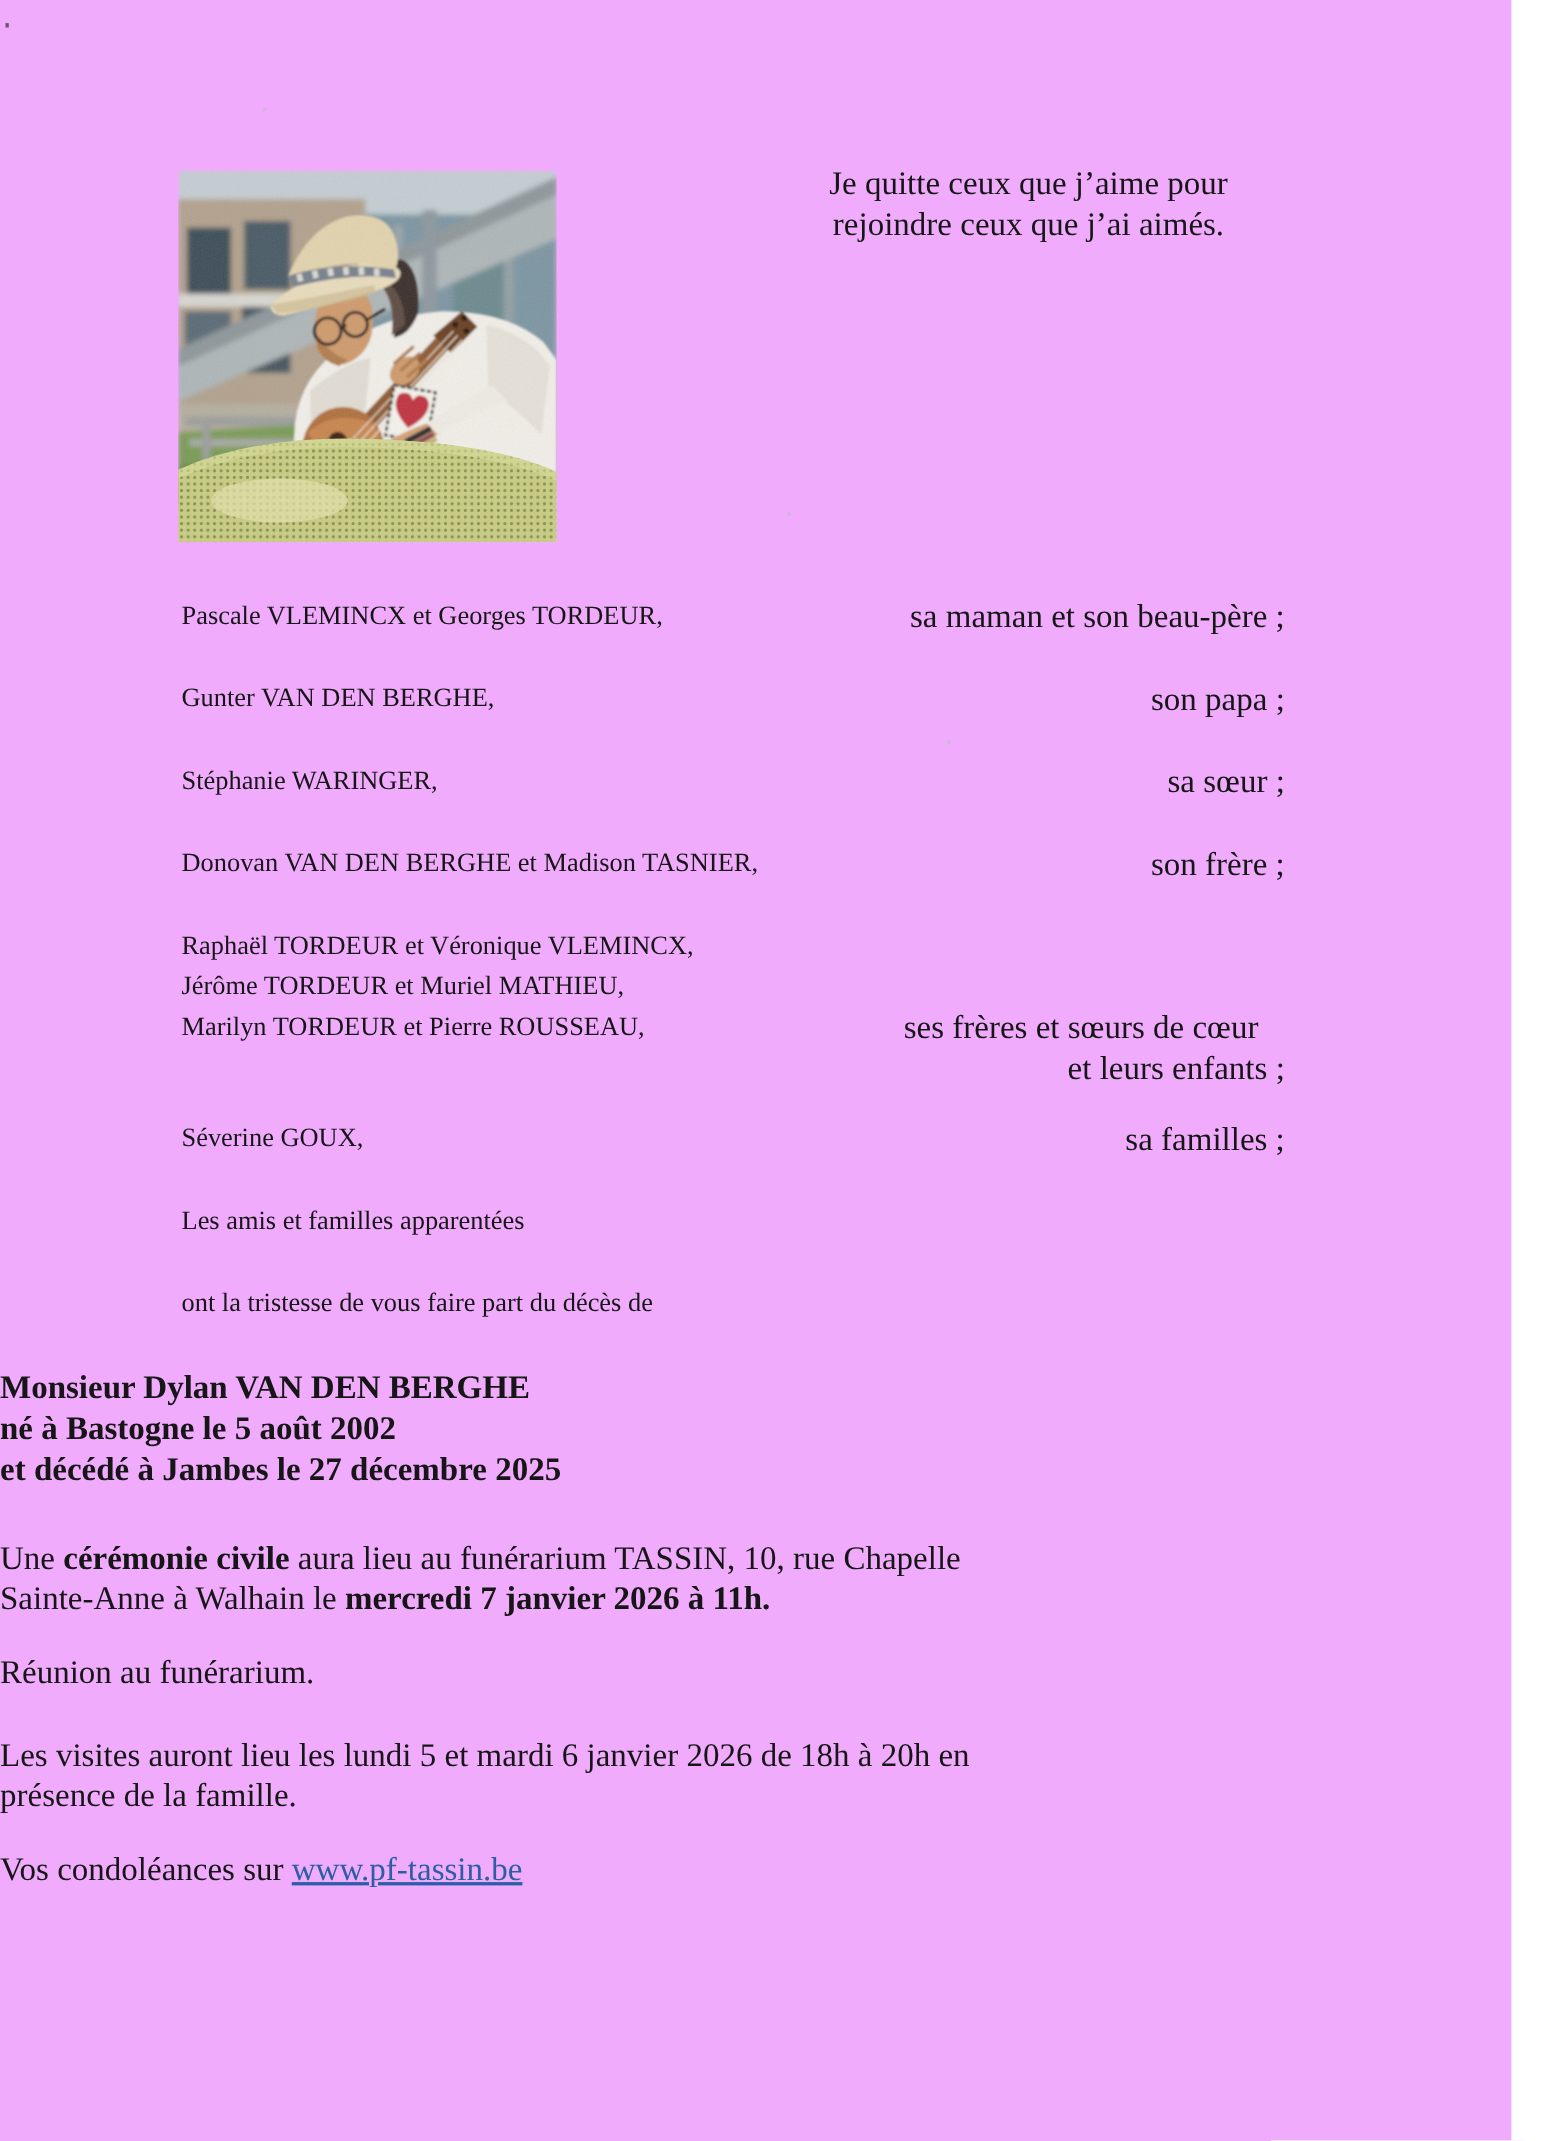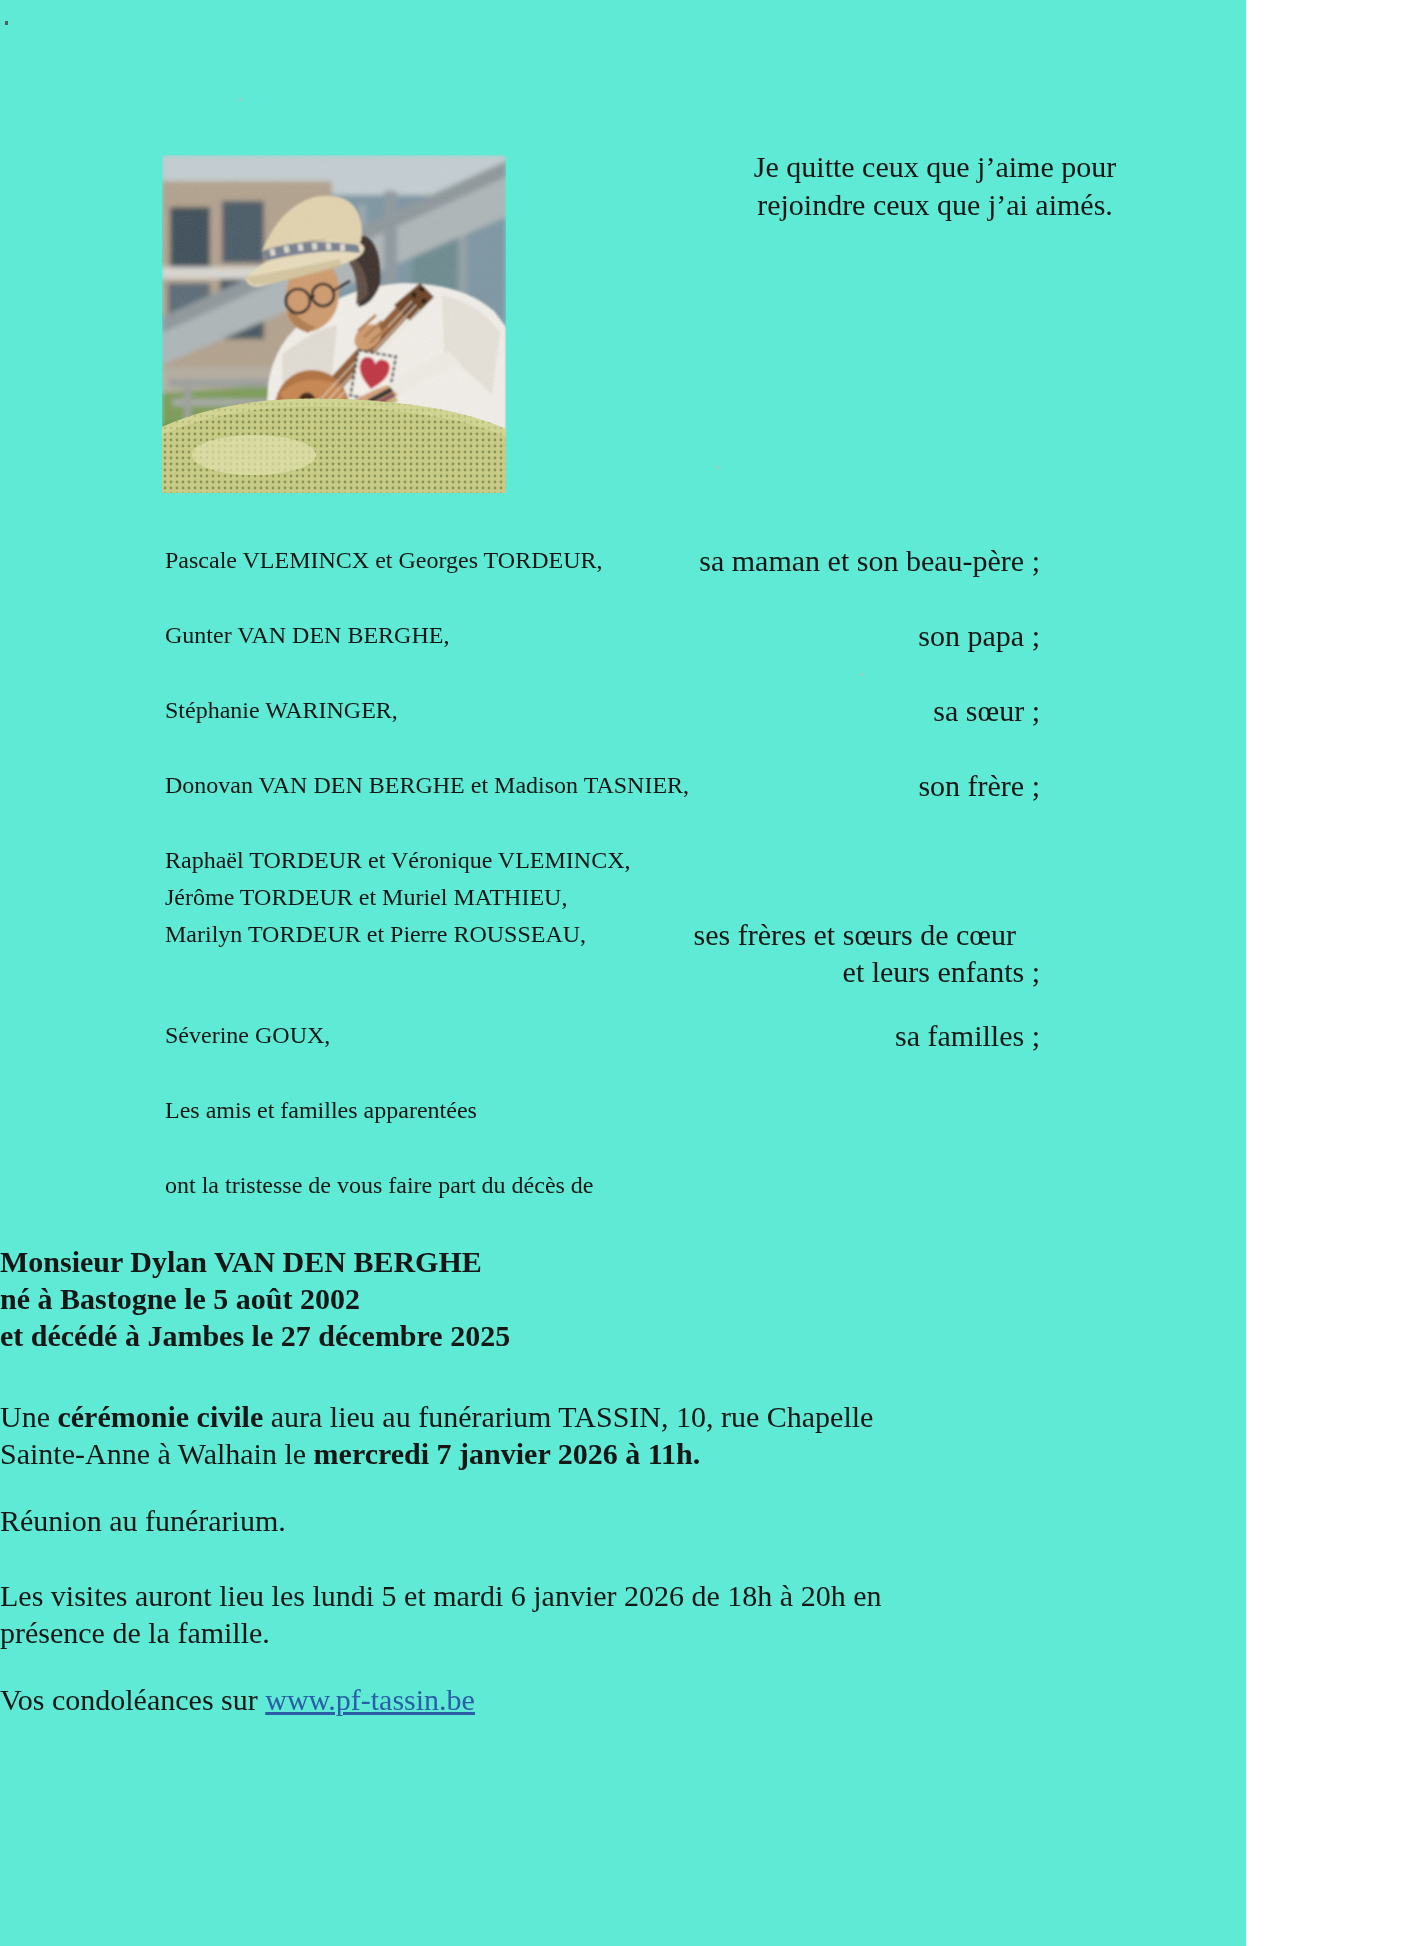--- a/index.html
+++ b/index.html
@@ -1,21 +1,21 @@
 <!DOCTYPE html>
 <html lang="fr"><head>
 <meta charset="utf-8">
 <title>Faire-part de décès</title>
 <style>
   html,body{margin:0;padding:0;background:#ffffff;}
   .page{
     position:relative;
-    width:1246px;
+    width:1374px;
     height:1946px;
-    background:#5eead4;
+    background:#f0abfc;
     font-family:"Liberation Serif","DejaVu Serif",serif;
     color:#161616;
     overflow:hidden;
   }
   .l-line{
     position:absolute;
     left:165px;
     font-size:24px;
     line-height:37px;
     white-space:nowrap;

